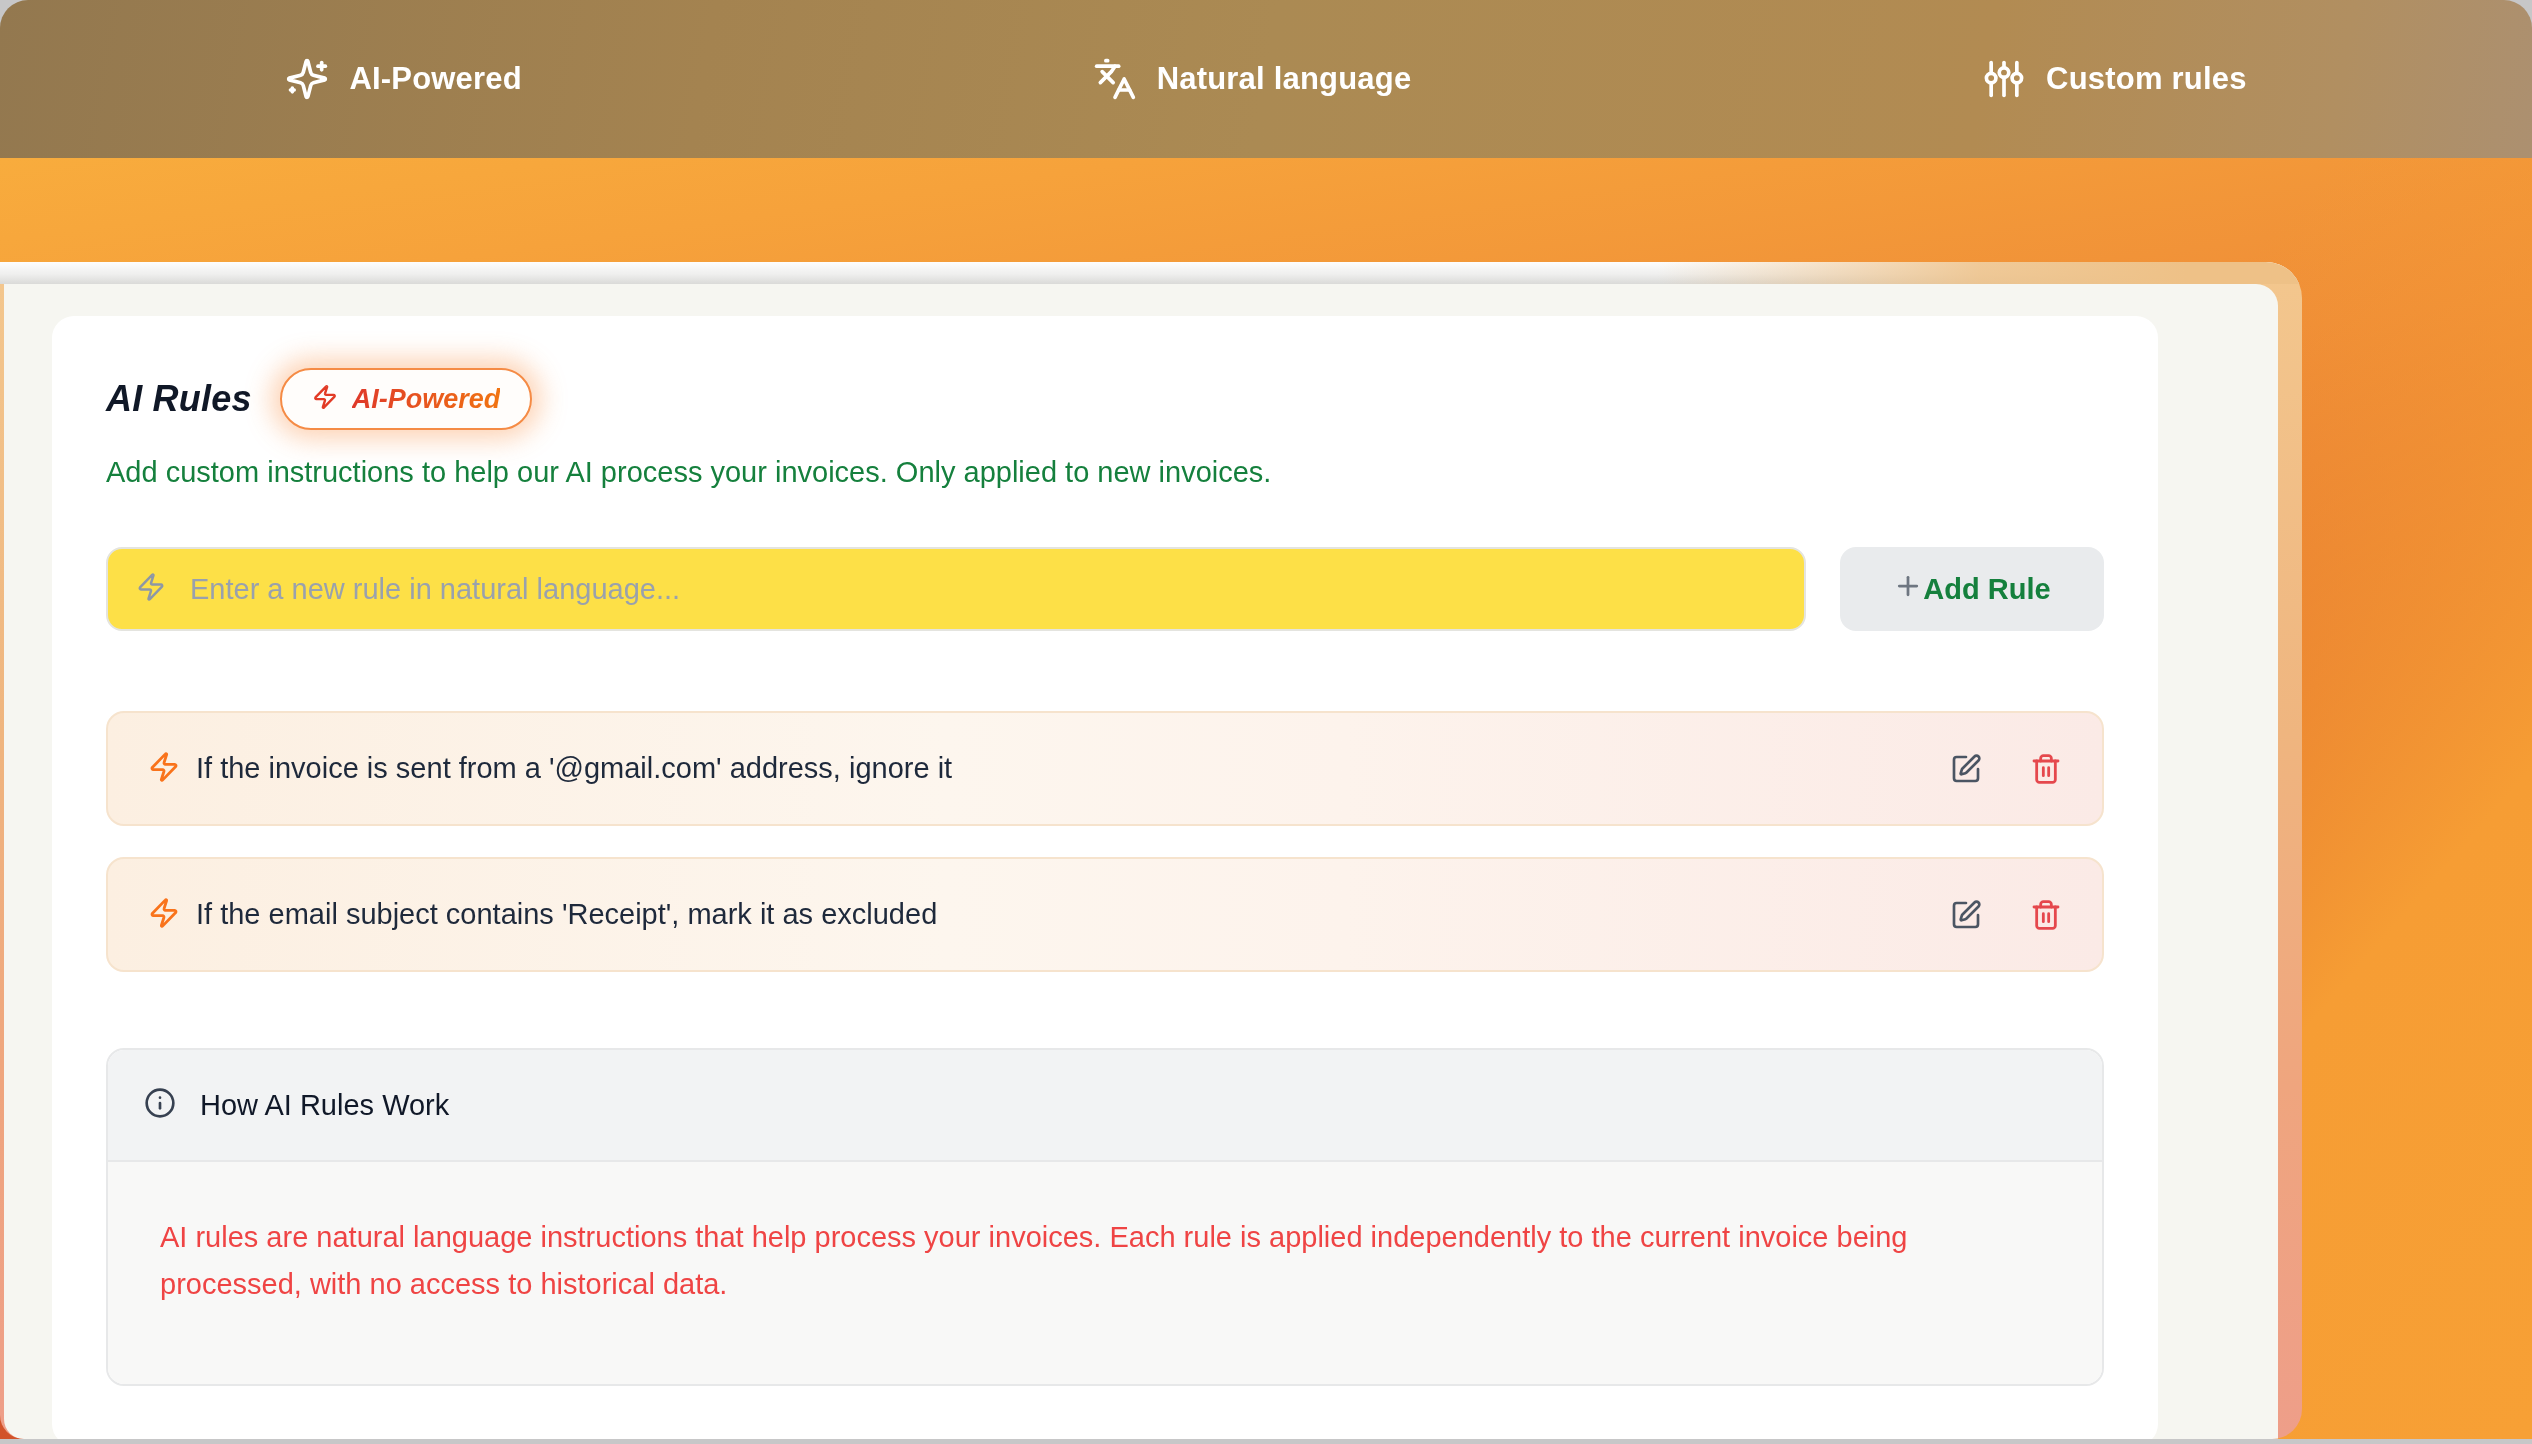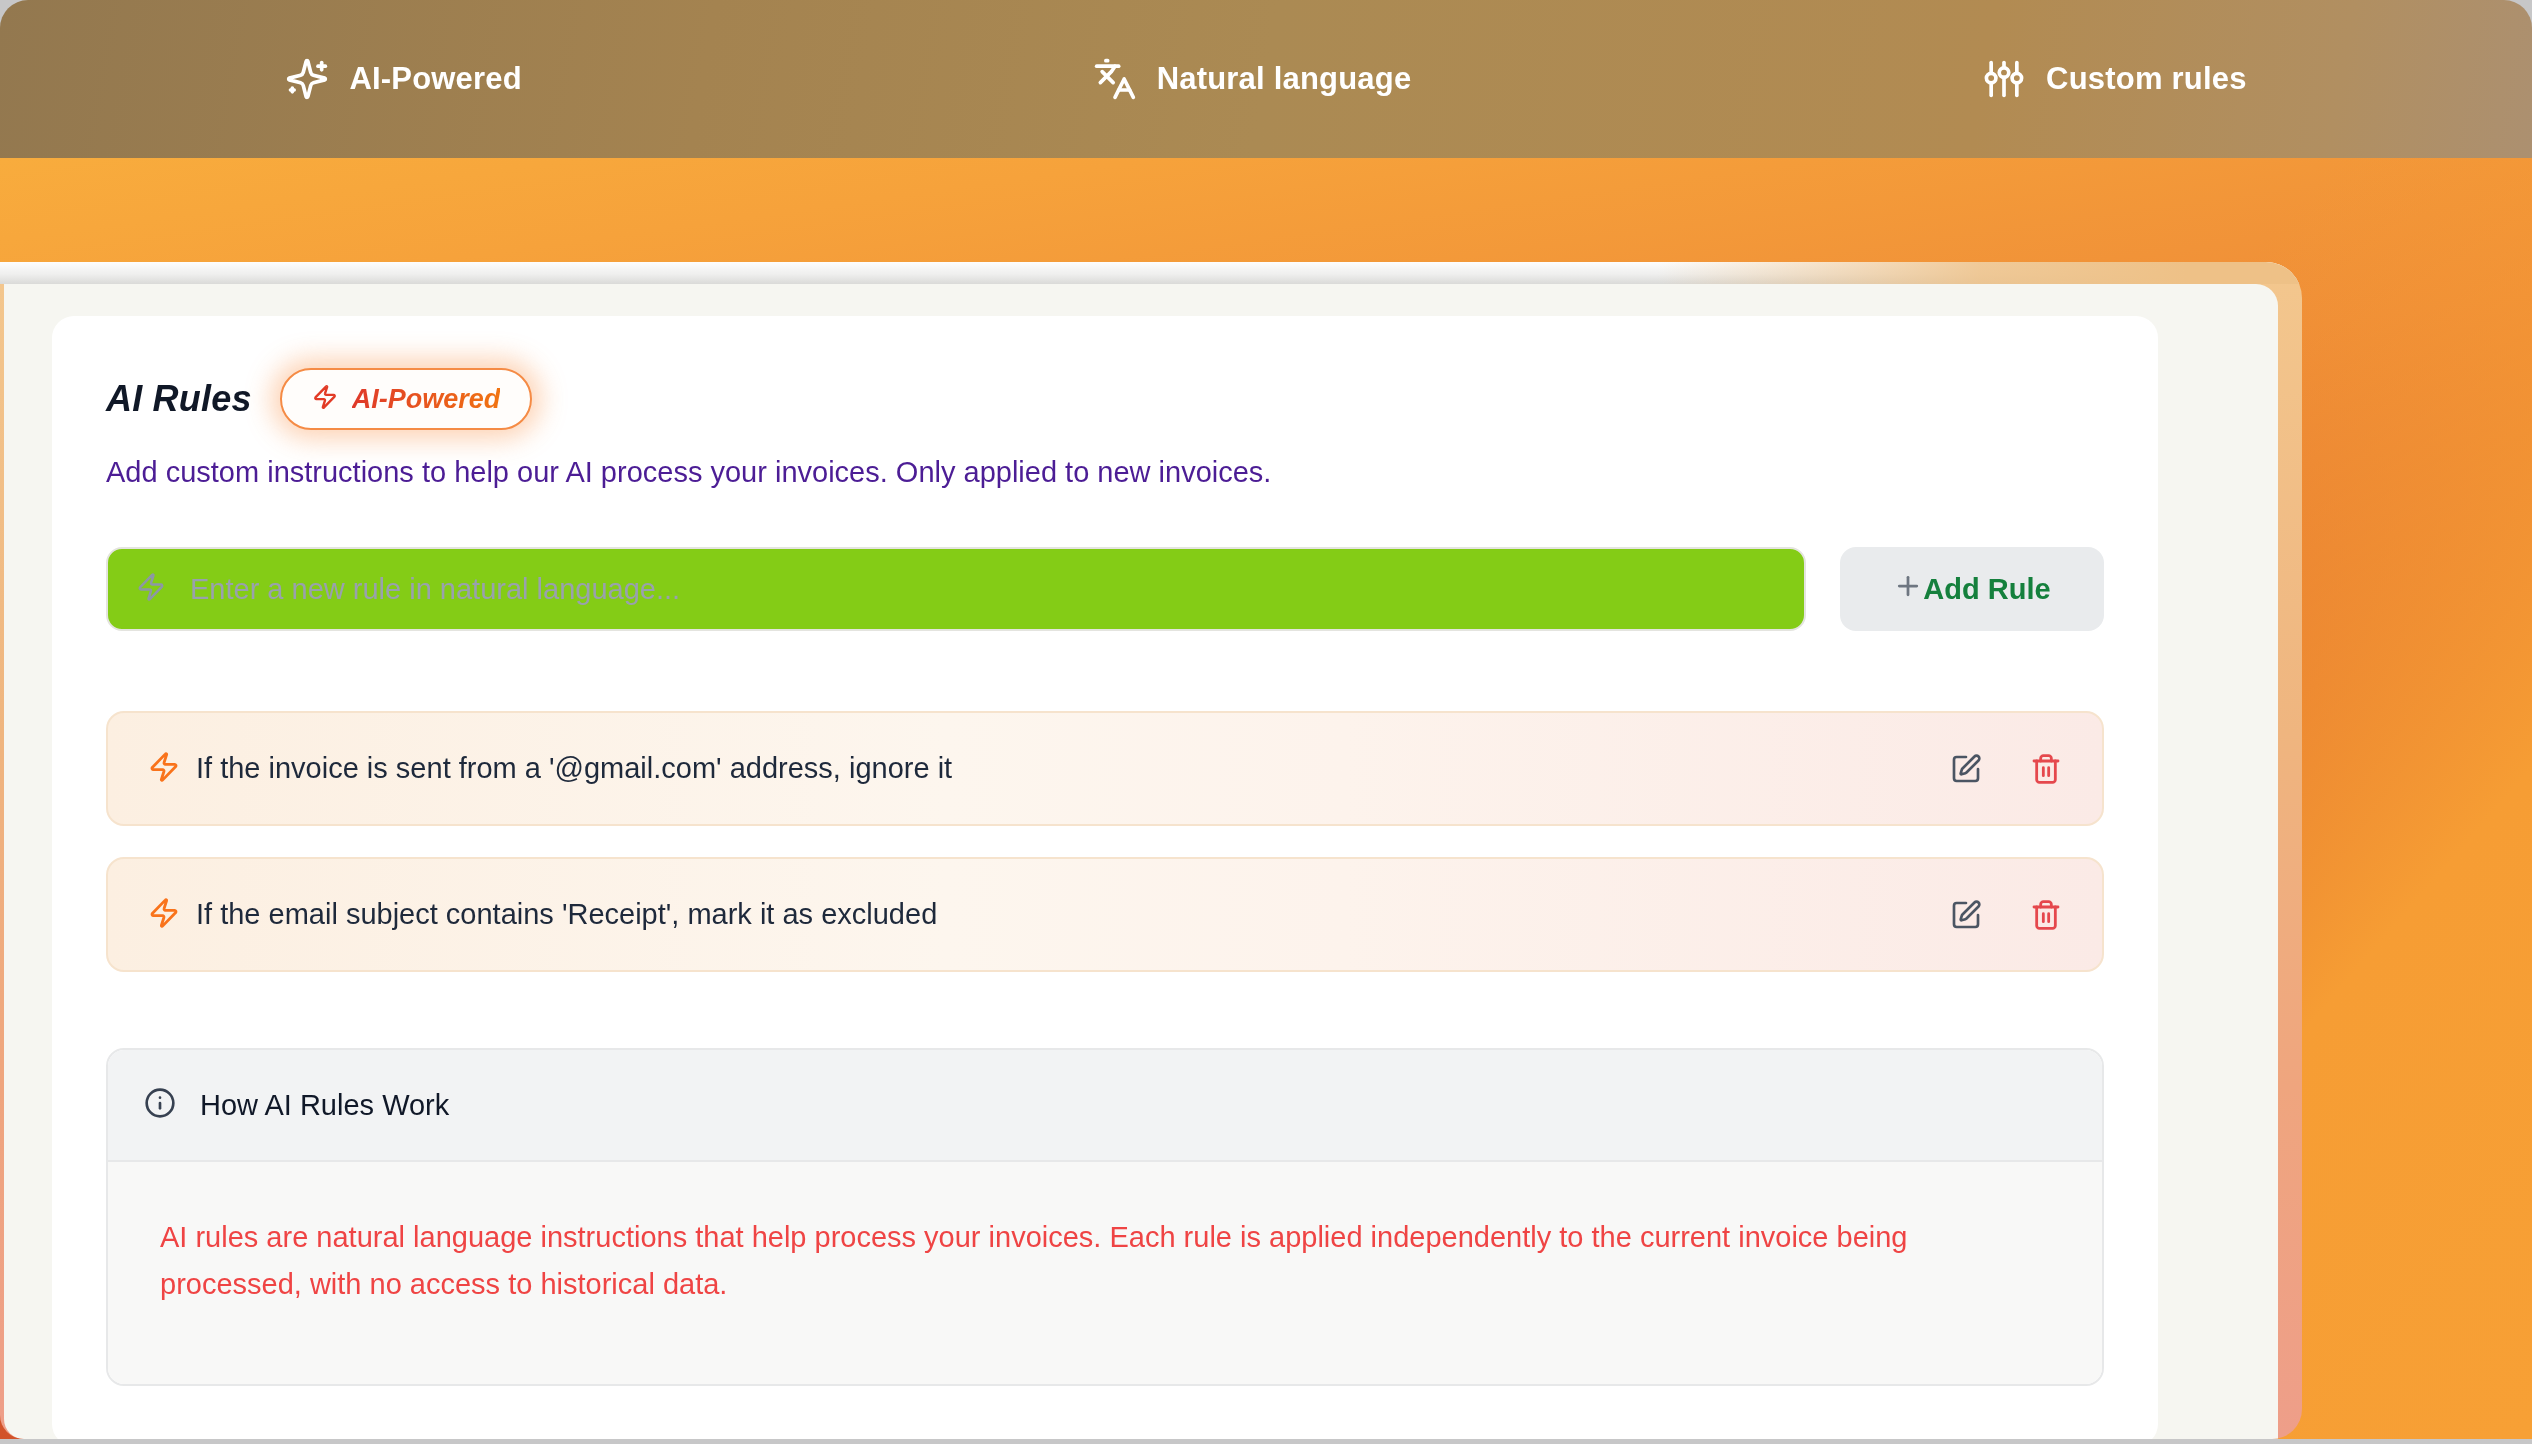--- a/index.html
+++ b/index.html
@@ -69,25 +69,25 @@
   .badge{
     display:inline-flex;align-items:center;gap:14px;height:62px;padding:0 30px;
     background:#fffdfb;border:2px solid #f58b45;border-radius:32px;
     box-shadow:0 0 26px 9px rgba(250,140,60,.38);
   }
   .badge-label{
     font-size:27px;font-weight:700;
     background:linear-gradient(90deg,#df392a,#f17412);
     -webkit-background-clip:text;background-clip:text;color:transparent;
   }
-  .card-desc{margin-top:26px;font-size:29px;color:#4c1d95;}
+  .card-desc{margin-top:26px;font-size:29px;color:#15803d;}
   
   .input-row{display:flex;gap:34px;margin-top:58px;}
   .rule-input{
-    flex:1;height:84px;background:#84cc16;border:2px solid #e4e4df;border-radius:16px;
+    flex:1;height:84px;background:#fde047;border:2px solid #e4e4df;border-radius:16px;
     display:flex;align-items:center;padding:0 28px;gap:22px;color:#8d97a6;
   }
   .rule-input input{
     border:none;outline:none;flex:1;font-size:29px;color:#3a4250;
     font-family:"Liberation Sans","DejaVu Sans",sans-serif;background:transparent;
   }
   .rule-input input::placeholder{color:#99a1ad;}
   .add-rule-btn{
     width:264px;height:84px;background:#e9ebed;border:none;border-radius:16px;
     display:flex;align-items:center;justify-content:center;

